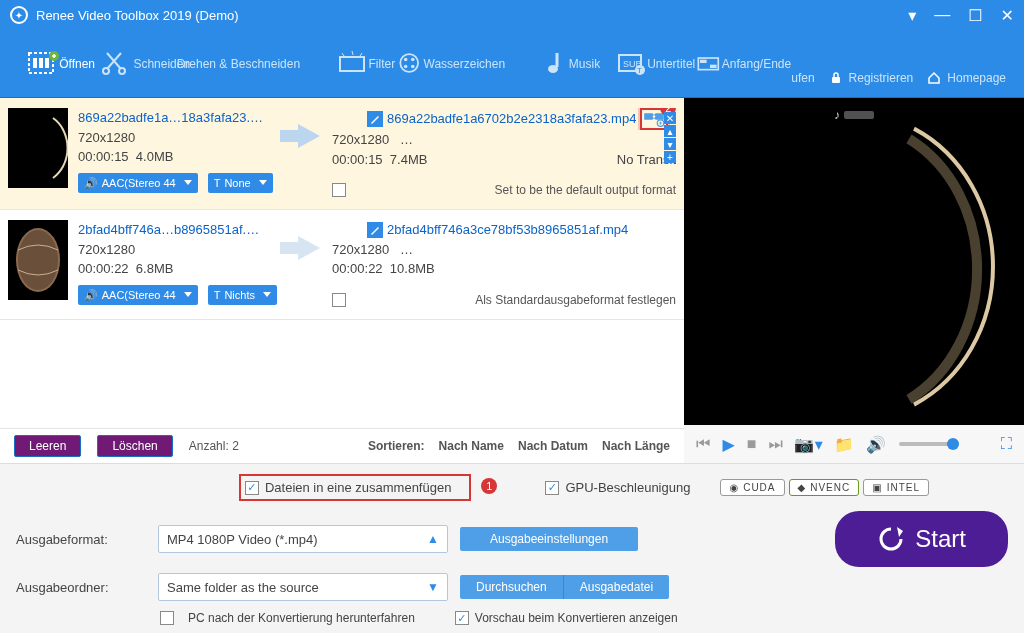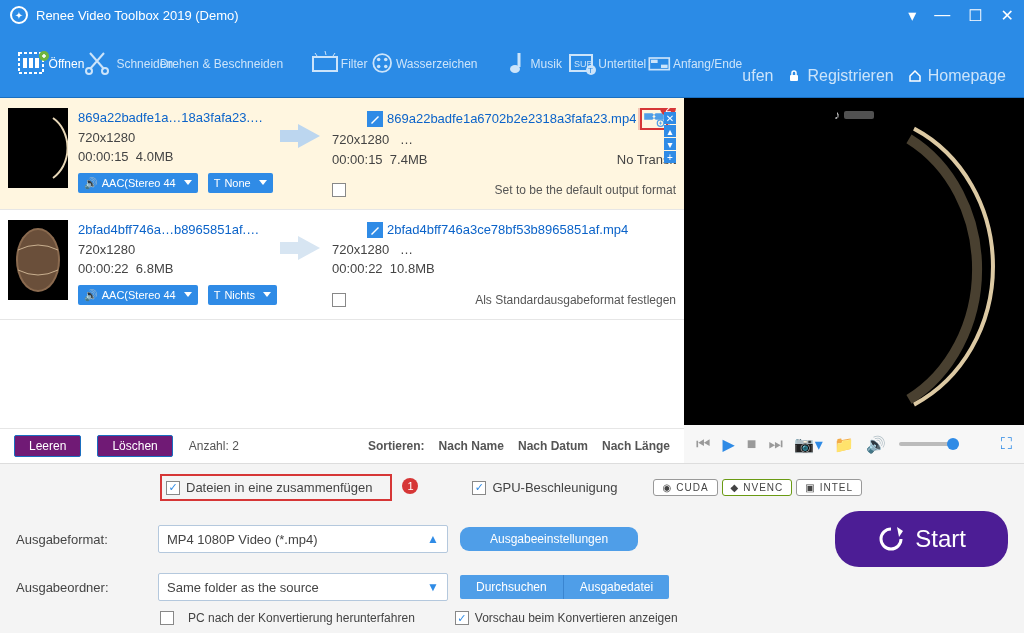--- a/index.html
+++ b/index.html
@@ -11,21 +11,21 @@
 .titlebar .logo-icon::before{content:"✦"; font-size:10px; color:#fff;}
 .titlebar .window-controls { margin-left:auto; display:flex; gap:18px; font-size:16px; }
 .titlebar .window-controls span { cursor:pointer; }
 
 
 .toolbar { background: linear-gradient(#2b8be6,#2b8be6); height: 68px; display:flex; align-items:flex-end; padding: 4px 0; color:#fff; font-size:12px; border-bottom: 1px solid #1a6fc0;}
 .tool-item { display:flex; align-items:center; justify-content:flex-end; width:96px; height:60px; cursor:pointer; position:relative; }
 .tool-item svg { width:32px; height:28px; }
 .tool-item .label { margin-top:2px; font-size:12px; color:#cce4fa; white-space:nowrap;}
 .tool-item:first-child .label{color:#fff;}
-.small-top { margin-left:auto; display:flex; align-items:center; gap:14px; padding:0 18px 8px 0; font-size:16px; color:#cce4fa;}
+.small-top { margin-left:auto; display:flex; align-items:center; gap:14px; padding:0 18px 8px 0; font-size:12px; color:#cce4fa;}
 .small-top .small-item{display:flex; align-items:center; gap:6px; cursor:pointer;}
 
 
 .main { flex:1; display:flex; background:#fff; min-height:0;}
 .file-list { flex:1; display:flex; flex-direction:column; min-width:0;}
 .row { display:flex; padding:10px 8px; border-bottom:1px solid #e6e6e6; gap:10px; background:#fff;}
 .row.highlight{ background:#fff6e0;}
 .thumb { width:60px; height:80px; background:#000; border-radius:2px; display:flex; align-items:center; justify-content:center; flex-shrink:0;}
 .thumb svg{width:100%; height:100%;}
 .info { font-size:13px; color:#444; line-height:1.5; width:190px; flex-shrink:0;}
@@ -62,32 +62,32 @@
 .vol-line::after{content:""; position:absolute; right:0; top:-4px; width:12px; height:12px; background:#2f8be6; border-radius:50%;}
 
 
 .list-footer{ background:#fff; padding:6px 14px; display:flex; align-items:center; gap:16px; border-top:1px solid #e6e6e6; font-size:12px; color:#555;}
 .btn-sm{ background:#701a75; color:#fff; padding:3px 14px; border-radius:2px; cursor:pointer; font-size:12px; border:1px solid #1a6fc0;}
 .sort-group{margin-left:auto; display:flex; gap:14px;font-weight:bold;}
 .sort-group span{cursor:pointer;}
 
 
 .bottom{ background:#f4f4f4; padding:10px 16px 8px 16px; font-size:13px; color:#444; display:flex; flex-direction:column; gap:10px; border-top:1px solid #ddd;}
-.bottom-row{ display:flex; align-items:center; gap:20px;}
+.bottom-row{ display:flex; align-items:center; gap:14px;justify-content:center;}
 .merge-box{ border:2px solid #d63636; padding:4px 18px 4px 4px; display:flex; align-items:center; gap:6px; position:relative; margin-left:144px;}
 .merge-box .redcirc{right:-28px; top:2px;}
 .gpu-box{display:flex; align-items:center; gap:6px; margin-left:60px;}
 .gpu-tags{display:flex; gap:4px; margin-left:16px;}
 .gpu-tag{ padding:2px 8px; border:1px solid #999; border-radius:3px; font-size:10px; background:#fff; display:flex; align-items:center; gap:4px; letter-spacing:1px;}
 .gpu-tag.nv{border-color:#6a9a13;}
 .form-row{display:flex; align-items:center; gap:12px;}
 .form-label{width:130px; text-align:left;}
 .combo{ flex:0 0 290px; height:28px; border:1px solid #b4c8dd; background:#fff; border-radius:2px; display:flex; align-items:center; justify-content:space-between; padding:0 8px; cursor:pointer;}
 .combo .carrot{ color:#2f8be6; font-size:12px;}
-.btn-mid{ background:#4f9ee8; color:#fff; padding:5px 16px; font-size:12px; border-radius:9px; cursor:pointer;}
+.btn-mid{ background:#4f9ee8; color:#fff; padding:5px 16px; font-size:12px; border-radius:2px; cursor:pointer;}
 .btn-seg{display:flex;}
 .btn-seg .btn-mid{border-radius:0;}
 .btn-seg .btn-mid:first-child{border-radius:2px 0 0 2px; border-right:1px solid #3a85d0;}
 .btn-seg .btn-mid:last-child{border-radius:0 2px 2px 0;}
 .start-btn{ margin-left:auto; background:#4c1d95; color:#fff; padding:14px 42px; border-radius:24px; display:flex; align-items:center; gap:10px; font-size:24px; cursor:pointer;}
 .start-btn svg{width:28px;height:28px;}
 .bottom-checks{display:flex; gap:40px; margin-left:144px; font-size:12px;}
 </style>
 </head>
 <body>

